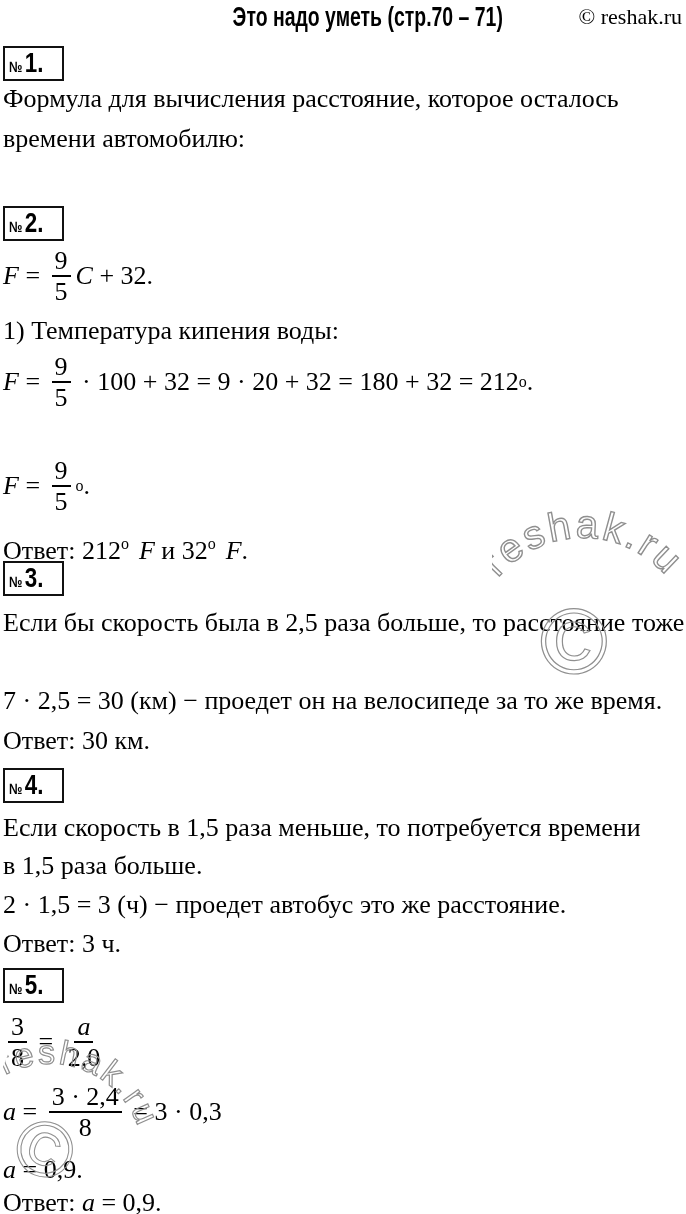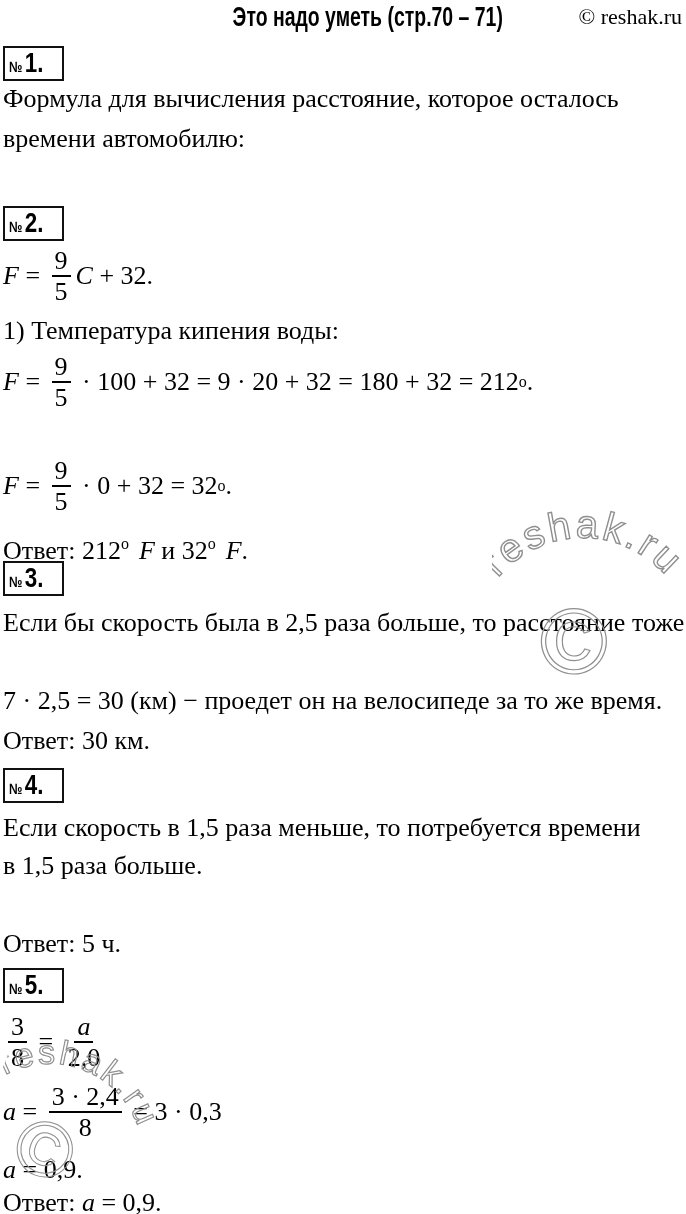--- a/index.html
+++ b/index.html
@@ -98,39 +98,39 @@
       <span> = </span>
       <span class="frac"><span class="fn">9</span><span class="fd">5</span></span>
       <span> · 100 + 32 = 9 · 20 + 32 = 180 + 32 = 212</span>
       <sup class="sp">о</sup>
       <span>.</span>
   </div>
   <div class="fl" style="top:456px">
     <span class="it">F</span>
       <span> = </span>
       <span class="frac"><span class="fn">9</span><span class="fd">5</span></span>
-      <span> · 0 + 32 = 32</span>
       <sup class="sp">о</sup>
       <span>.</span>
   </div>
   <div class="line" style="top:536px"><span>Ответ: 212</span><sup class="sp">о</sup><span class="it mlF">F</span><span> и 32</span><sup class="sp">о</sup><span class="it mlF">F</span><span>.</span></div>
 
   <div class="numbox" style="top:561px">
     <span class="nbwrap"><span class="nb-no">№</span><span class="nb-n">3.</span></span>
   </div>
   <div class="line" style="top:608px">Если бы скорость была в 2,5 раза больше, то расстояние тоже</div>
   <div class="line" style="top:686px">7 · 2,5 = 30 (км) − проедет он на велосипеде за то же время.</div>
   <div class="line" style="top:726px">Ответ: 30 км.</div>
 
   <div class="numbox" style="top:768px">
     <span class="nbwrap"><span class="nb-no">№</span><span class="nb-n">4.</span></span>
   </div>
   <div class="line" style="top:813px">Если скорость в 1,5 раза меньше, то потребуется времени</div>
   <div class="line" style="top:851px">в 1,5 раза больше.</div>
-  <div class="line" style="top:929px">Ответ: 5 ч.</div>
+  <div class="line" style="top:890px">2 · 1,5 = 3 (ч) − проедет автобус это же расстояние.</div>
+  <div class="line" style="top:929px">Ответ: 3 ч.</div>
 
   <div class="numbox" style="top:968px">
     <span class="nbwrap"><span class="nb-no">№</span><span class="nb-n">5.</span></span>
   </div>
   <div class="fl" style="top:1012px">
     <span class="frac"><span class="fn">3</span><span class="fd">8</span></span>
       <span> = </span>
       <span class="frac"><span class="fn it">a</span><span class="fd">2,0</span></span>
   </div>
   <div class="fl" style="top:1082px">

